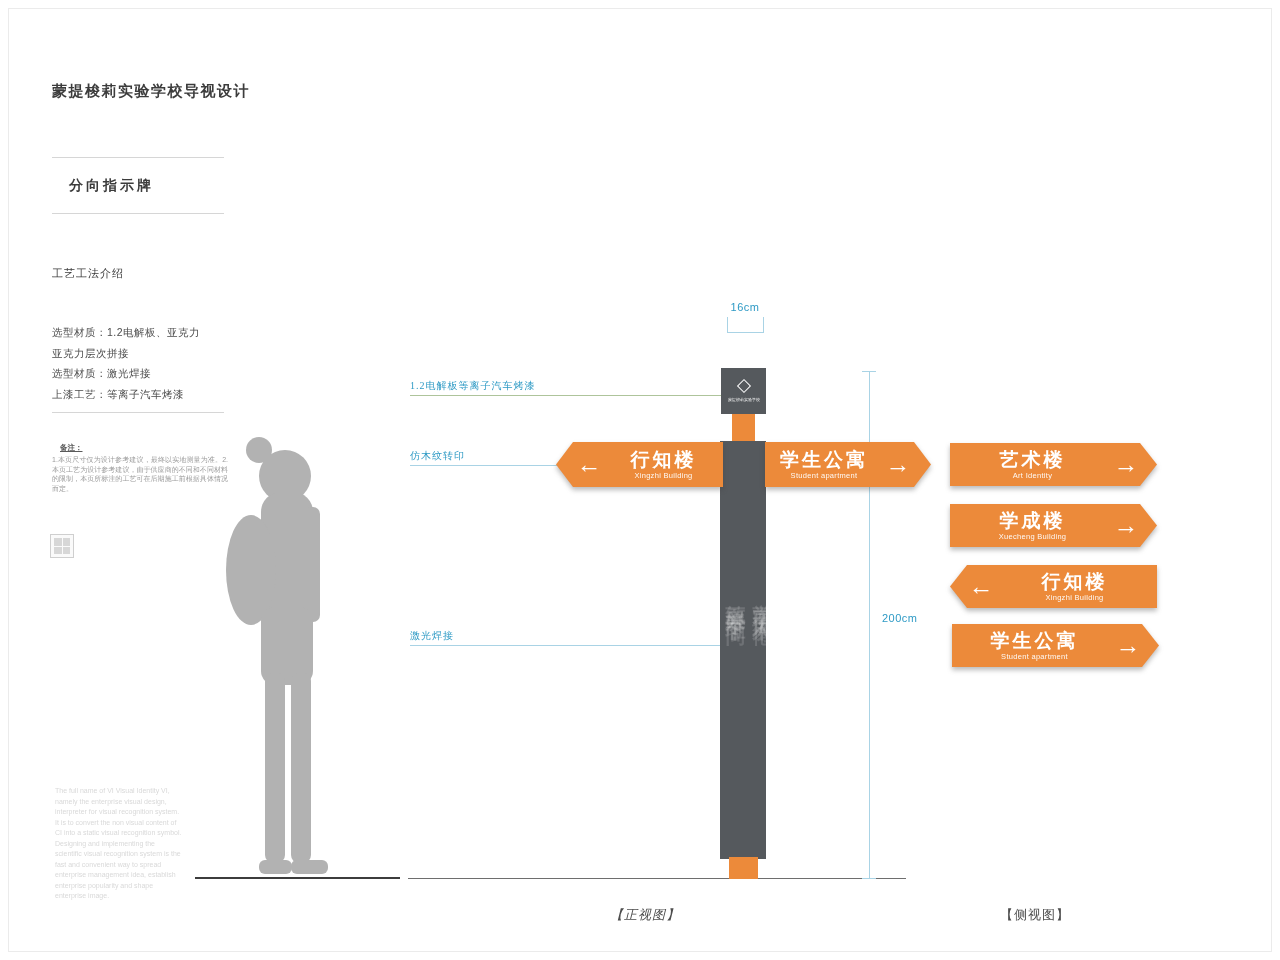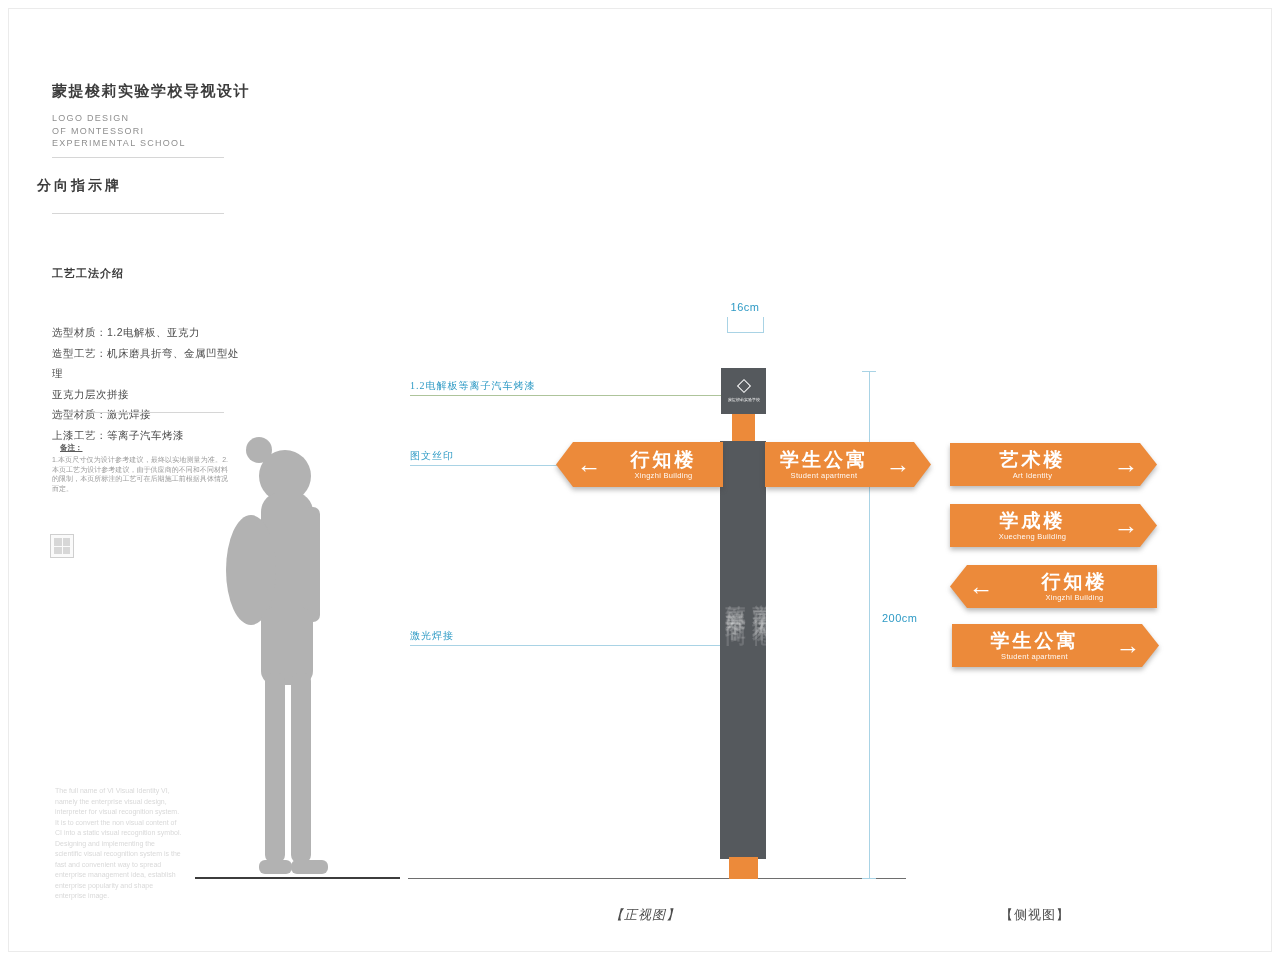--- a/index.html
+++ b/index.html
@@ -7,21 +7,21 @@
   body { font-family:"Liberation Sans","DejaVu Sans",sans-serif; color:#3c3c3c; }
   .page { position:relative; width:1280px; height:960px; background:#fff; overflow:hidden; }
   .frame { position:absolute; inset:8px; border:1px solid #ebebeb; pointer-events:none; }
   .abs { position:absolute; }
 
   
   .t-title   { font-size:15px; font-weight:bold; letter-spacing:1.5px; color:var(--ink); }
   .t-sub     { font-size:9px; color:#8f8f8f; letter-spacing:1.3px; line-height:12.5px; }
   .hr        { height:1px; background:#d6d6d6; width:172px; left:52px; position:absolute; }
   .t-section { font-size:14px; font-weight:bold; letter-spacing:3px; color:var(--ink); }
-  .t-craft-h { font-size:11px; font-weight:bold; letter-spacing:1px; color:var(--ink); }
+  .t-craft-h { font-size:11px; font-weight:normal; letter-spacing:1px; color:var(--ink); }
   .t-craft   { font-size:10.5px; color:#4c4c4c; line-height:20.5px; letter-spacing:0.5px; }
   .t-note-h  { font-size:7.5px; font-weight:bold; color:#5a5a5a; text-decoration:underline; }
   .t-note    { font-size:7px; color:#9b9b9b; line-height:9.5px; width:176px; text-align:justify; }
   .t-foot    { font-size:7px; color:#d9d9d9; line-height:10.5px; width:128px; }
 
   
   .seal { width:24px; height:24px; border:1px solid #cfcfcf; background:#fafafa;
           display:grid; grid-template-columns:1fr 1fr; grid-template-rows:1fr 1fr; gap:1px; padding:3px; }
   .seal i { background:#c4c4c4; opacity:.65; }
 
@@ -60,34 +60,28 @@
   .caption { font-size:13px; color:#4d4d4d; letter-spacing:1px; text-align:center; width:120px; }
 </style>
 </head>
 <body>
 
 <div class="page">
   <div class="frame"></div>
 
   <h1 class="abs t-title" style="left:52px; top:82px;">蒙提梭莉实验学校导视设计</h1>
 
-  <div class="abs t-sub" style="left:52px; top:112px;">
-    <div>LOGO DESIGN</div>
-    <div>OF MONTESSORI</div>
-    <div>EXPERIMENTAL SCHOOL</div>
-  </div>
 
   <div class="hr" style="top:157px;"></div>
-  <div class="abs t-section" style="left:37px; top:177px;">分向指示牌</div>
+  <div class="abs t-section" style="left:69px; top:177px;">分向指示牌</div>
   <div class="hr" style="top:213px;"></div>
 
   <div class="abs t-craft-h" style="left:52px; top:266px;">工艺工法介绍</div>
   <div class="abs t-craft" style="left:52px; top:290px; width:190px;margin-top:32px;">
     <div>选型材质：1.2电解板、亚克力</div>
-    <div>造型工艺：机床磨具折弯、金属凹型处理</div>
     <div>亚克力层次拼接</div>
     <div>选型材质：激光焊接</div>
     <div>上漆工艺：等离子汽车烤漆</div>
   </div>
 
   <div class="hr" style="top:412px;"></div>
   <div class="abs t-note-h" style="left:52px; top:443px;margin-left:8px;">备注：</div>
   <div class="abs t-note" style="left:52px; top:455px;">1.本页尺寸仅为设计参考建议，最终以实地测量为准。2.本页工艺为设计参考建议，由于供应商的不同和不同材料的限制，本页所标注的工艺可在后期施工前根据具体情况而定。</div>
 
   <div class="abs seal" style="left:50px; top:534px;">
@@ -123,21 +117,21 @@
   <div class="dline" style="left:727px; top:332px; width:37px; height:1px;"></div>
 
   <div class="dline" style="left:869px; top:371px; width:1px; height:508px;"></div>
   <div class="dline" style="left:862px; top:371px; width:14px; height:1px;"></div>
   <div class="dline" style="left:862px; top:878px; width:14px; height:1px;"></div>
   <div class="abs t-dim" style="left:882px; top:612px;">200cm</div>
 
   <div class="abs t-ann" style="left:410px; top:379px;">1.2电解板等离子汽车烤漆</div>
   <div class="gline" style="left:410px; top:395px; width:311px; height:1px;"></div>
 
-  <div class="abs t-ann" style="left:410px; top:449px;">图文丝印</div>
+  <div class="abs t-ann" style="left:410px; top:449px;">仿木纹转印</div>
   <div class="dline" style="left:410px; top:465px; width:147px; height:1px;"></div>
 
   <div class="abs t-ann" style="left:410px; top:629px;">激光焊接</div>
   <div class="dline" style="left:410px; top:645px; width:310px; height:1px;"></div>
 
   <div class="abs plate" style="left:721px; top:368px; width:45px; height:46px;">
     <div class="logo-glyph"></div>
     <div class="plate-label">蒙提梭莉实验学校</div>
   </div>
   <div class="abs connector" style="left:732px; top:414px; width:23px; height:28px;"></div>

